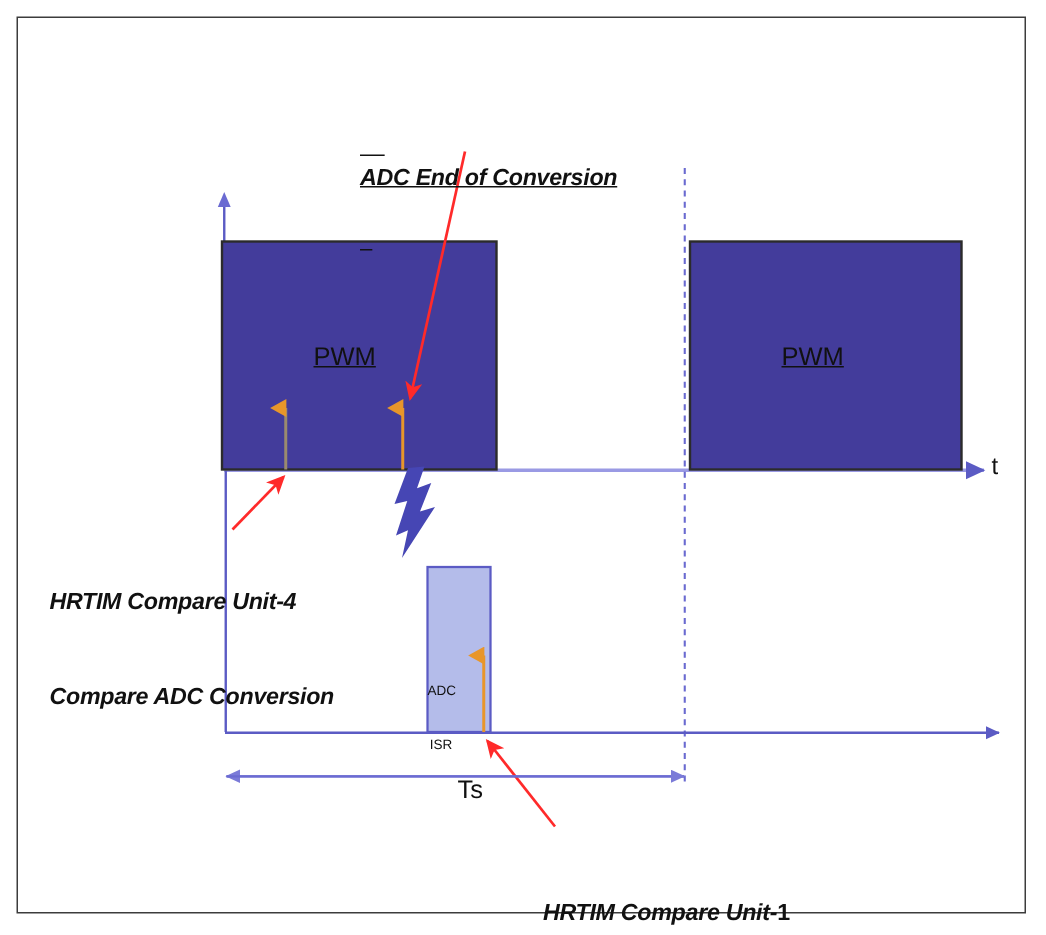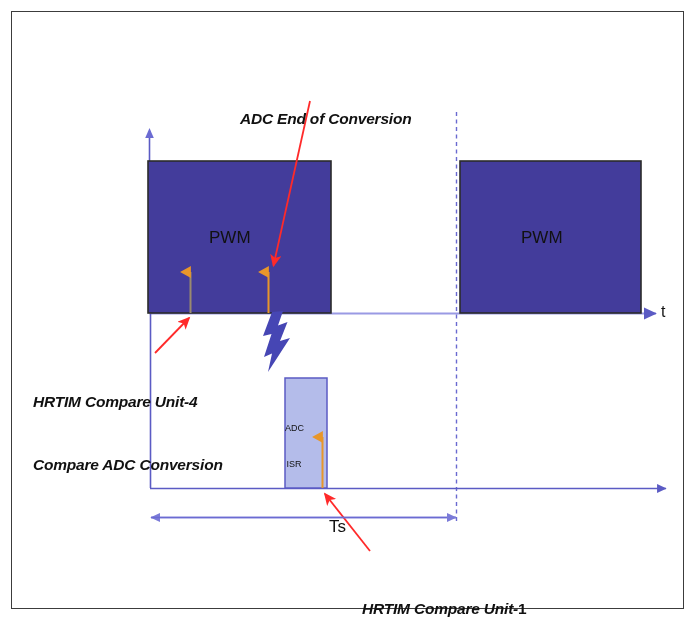--- a/index.html
+++ b/index.html
@@ -2,21 +2,21 @@
 <html><head>
 <meta charset="utf-8">
 <style>
   html,body{margin:0;padding:0;background:#ffffff;}
   body{width:697px;height:623px;font-family:"Liberation Sans",sans-serif;}
   #root{position:relative;width:697px;height:623px;background:#ffffff;overflow:hidden;}
   #frame{position:absolute;left:11px;top:11px;width:673px;height:598px;border:1.5px solid #3c3c3c;box-sizing:border-box;background:#ffffff;}
   #svg-layer{position:absolute;left:0;top:0;width:697px;height:623px;}
   .lbl{position:absolute;white-space:pre;}
   .anno{font-style:italic;font-weight:bold;font-size:15.5px;color:#111111;line-height:21px;letter-spacing:-0.2px;}
-  .pwm-text{font-size:17px;color:#111111;}
+  .pwm-text{font-size:17px;color:#111111;text-decoration:underline;}
   .isr-text{font-size:9px;color:#111111;line-height:12px;text-align:center;}
   .axis-text{font-size:16px;color:#111111;}
   .ts-text{font-size:17px;color:#111111;}
   .nonital{font-style:normal;}
 </style>
 </head>
 <body>
 
 <div id="root">
   <div id="frame"></div>
@@ -83,28 +83,28 @@
       <line x1="456" y1="517.5" x2="151" y2="517.5" stroke="#6b6bd2" stroke-width="1.5" marker-end="url(#ar-blue-s)"></line>
       <line x1="151" y1="517.5" x2="456" y2="517.5" stroke="#6b6bd2" stroke-width="1.5" marker-end="url(#ar-blue-s)"></line>
     </g>
   </svg>
 
   <div class="lbl pwm-text" style="left:209px;top:228px;">PWM</div>
   <div class="lbl pwm-text" style="left:521px;top:228px;">PWM</div>
 
   <div class="lbl axis-text" style="left:661px;top:303px;">t</div>
 
-  <div class="lbl isr-text" style="left:285px;top:398px;width:18px;">
+  <div class="lbl isr-text" style="left:285px;top:430px;width:18px;">
     <div>ADC</div>
     <div>ISR</div>
   </div>
 
-  <div class="lbl ts-text" style="left:305px;top:517px;margin-left:24px;">Ts</div>
+  <div class="lbl ts-text" style="left:305px;top:517px;">Ts</div>
 
-  <div class="lbl anno" style="left:240px;top:66px;">
+  <div class="lbl anno" style="left:240px;top:66px;text-decoration:underline;">
     <div>ADC End of Conversion</div>
   </div>
 
   <div class="lbl anno" style="left:33px;top:349px;">
     <div>HRTIM Compare Unit-4</div>
     <div>Compare ADC Conversion</div>
   </div>
 
   <div class="lbl anno" style="left:362px;top:556px;">
     <div><span>HRTIM Compare Unit-</span><span class="nonital">1</span></div>

